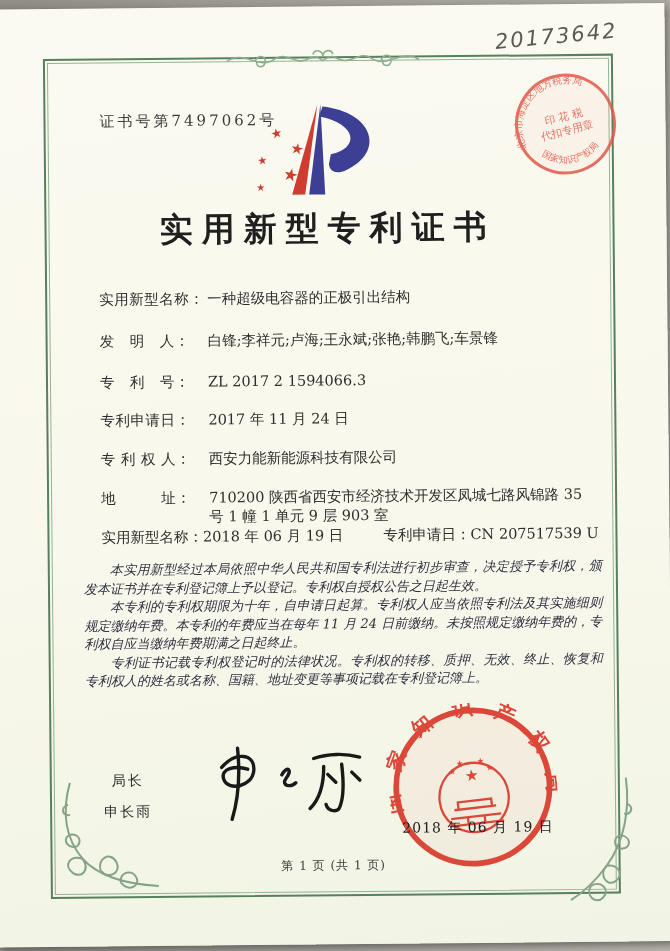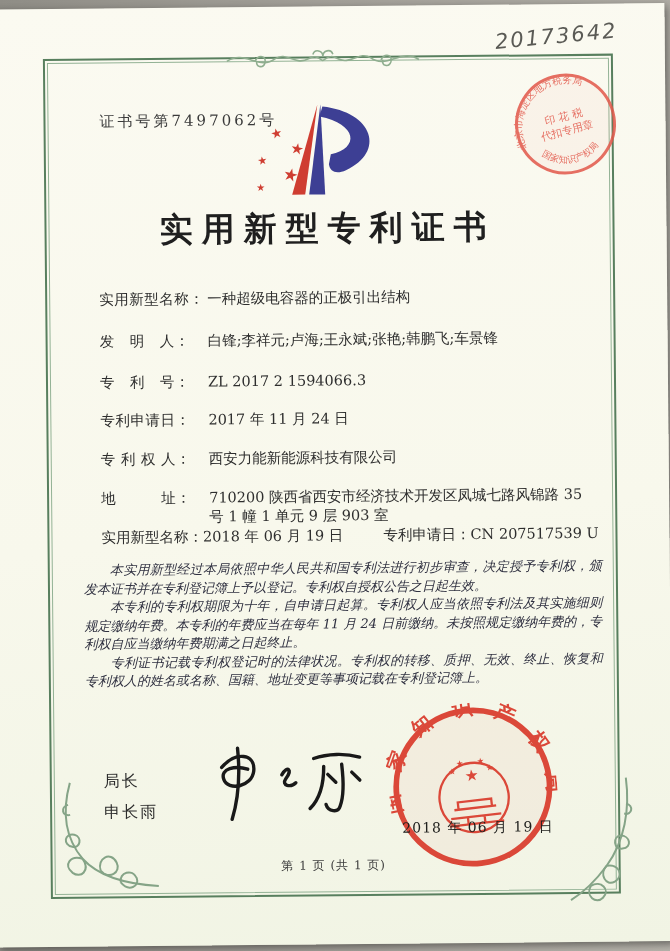--- a/index.html
+++ b/index.html
@@ -34,21 +34,21 @@
   .frow .lab{flex:0 0 108px;letter-spacing:0.5px;white-space:nowrap;}
   .frow .val{width:392px;line-height:19px;}
   .f0{top:0px;} .f1{top:42px;} .f2{top:83px;} .f3{top:121px;} .f4{top:160px;} .f5{top:199px;}
   .grant-row{left:108px;top:520px;width:510px;font-size:14.5px;color:#2e2e2e;}
   .grant-no{position:absolute;left:282px;top:0;white-space:nowrap;}
   .paras{
     left:90px;top:553px;width:518px;font-size:13px;line-height:18.5px;
     color:#2f3040;text-align:justify;font-style:italic;
   }
   .paras p{margin:0;text-indent:2em;}
-  .director{left:108px;top:757px;font-size:16px;color:#2b2b2b;line-height:31px;letter-spacing:2px;}
+  .director{left:108px;top:757px;font-size:14px;color:#2b2b2b;line-height:31px;letter-spacing:2px;text-align:center;}
   .footer{left:54px;top:851px;width:566px;text-align:center;font-size:12px;color:#3c3c3c;letter-spacing:1px;}
   .sig{left:198px;top:736px;width:185px;height:84px;}
   .seal{left:393px;top:698px;width:168px;height:168px;transform:rotate(-6deg);opacity:0.92;}
   .seal-date{left:406px;top:814px;font-size:14px;color:#20201e;letter-spacing:1px;white-space:nowrap;z-index:5;}
   .tax-stamp{left:520px;top:64px;width:112px;height:112px;transform:rotate(-14deg);opacity:0.85;}
   .logo{left:256px;top:86px;width:164px;height:116px;}
   .orn{pointer-events:none;}
   svg text{font-family:"DejaVu Serif","Liberation Serif",serif;}
 </style>
 </head>

